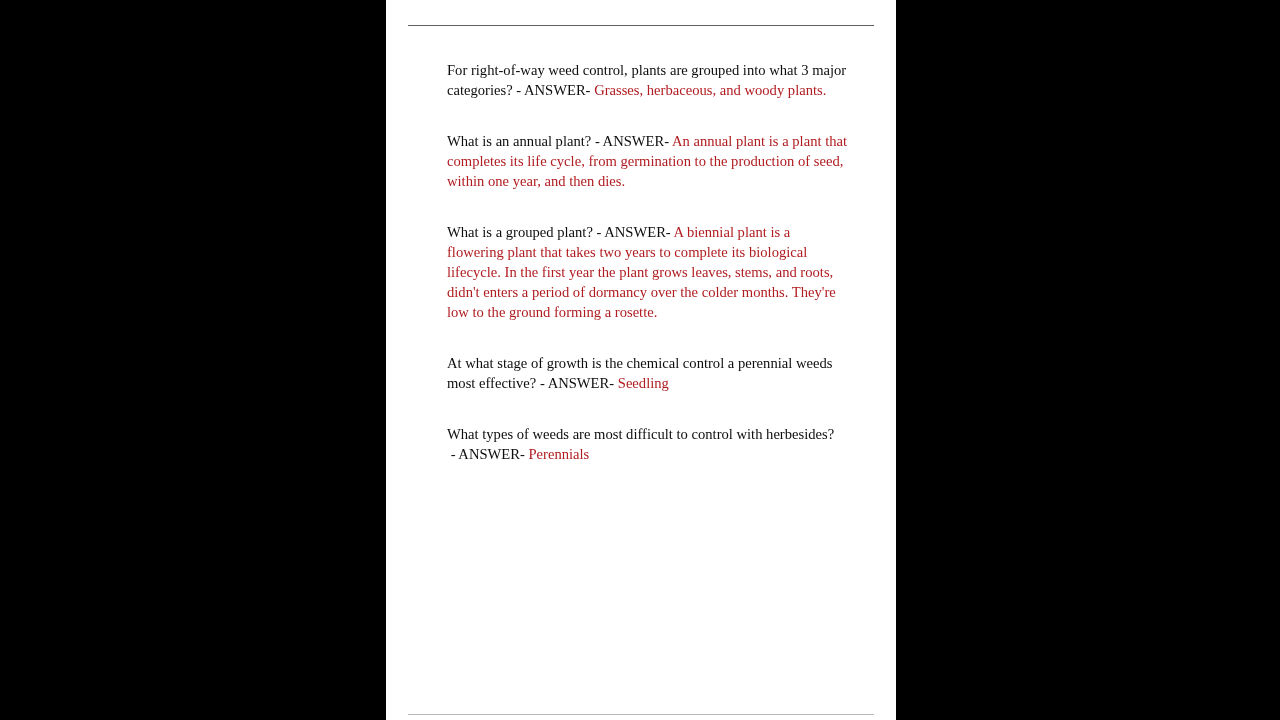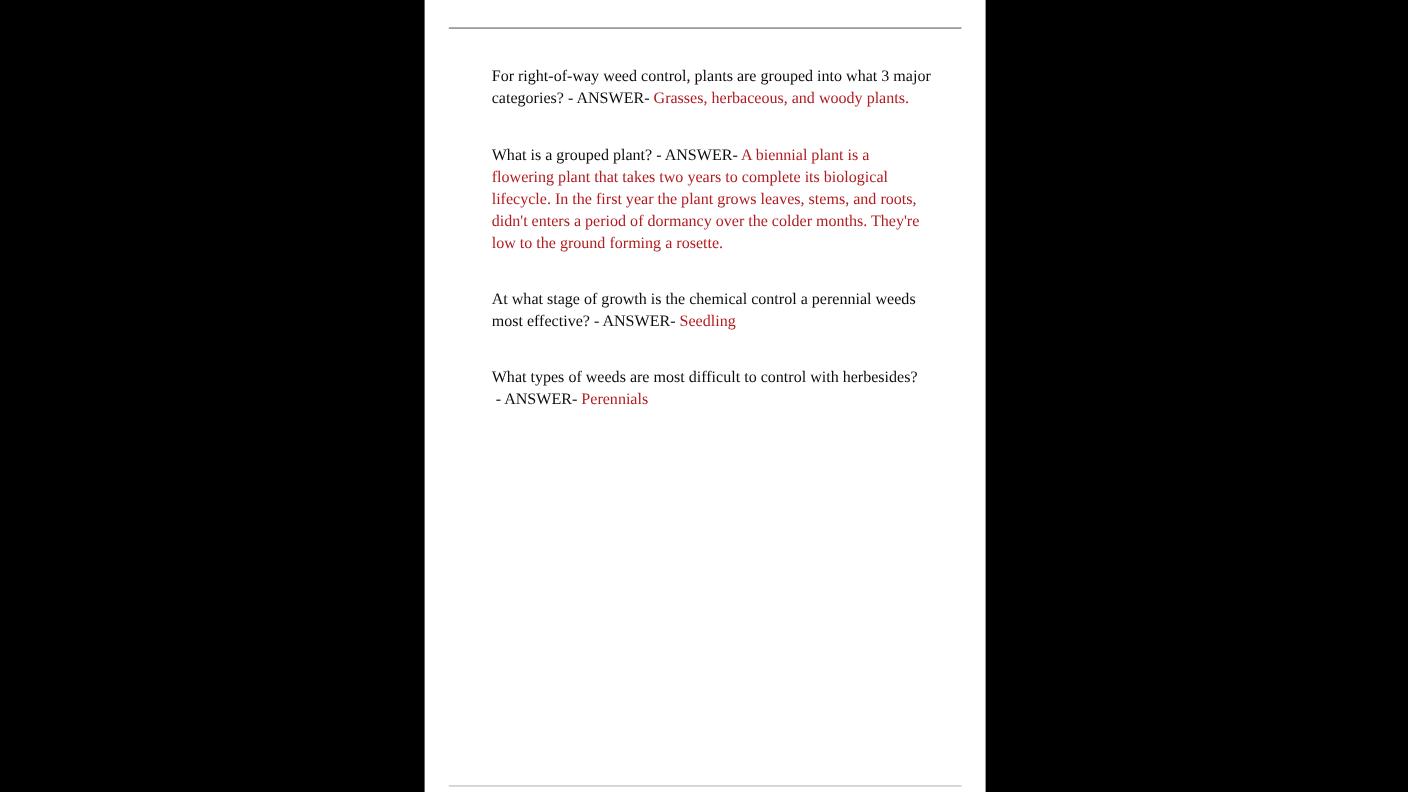--- a/index.html
+++ b/index.html
@@ -64,20 +64,23 @@
 
     <div class="rule top"></div>
 
     <div id="content">
 
       <p class="qa-block">
         <span class="q-text">For right-of-way weed control, plants are grouped into what 3 major categories?</span><span class="answer-label"> - ANSWER- </span><span class="a-text">Grasses, herbaceous, and woody plants.</span>
       </p>
 
 
+      <p class="qa-block">
+        <span class="q-text">What is an annual plant?</span><span class="answer-label"> - ANSWER- </span><span class="a-text">An annual plant is a plant that completes its life cycle, from germination to the production of seed, within one year, and then dies.</span>
+      </p>
 
       <p class="qa-block">
         <span class="q-text">What is a grouped plant?</span><span class="answer-label"> - ANSWER- </span><span class="a-text">A biennial plant is a flowering plant that takes two years to complete its biological lifecycle. In the first year the plant grows leaves, stems, and roots, didn't enters a period of dormancy over the colder months. They're low to the ground forming a rosette.</span>
       </p>
 
       <p class="qa-block">
         <span class="q-text">At what stage of growth is the chemical control a perennial weeds most effective?</span><span class="answer-label"> - ANSWER- </span><span class="a-text">Seedling</span>
       </p>
 
       <p class="qa-block">

